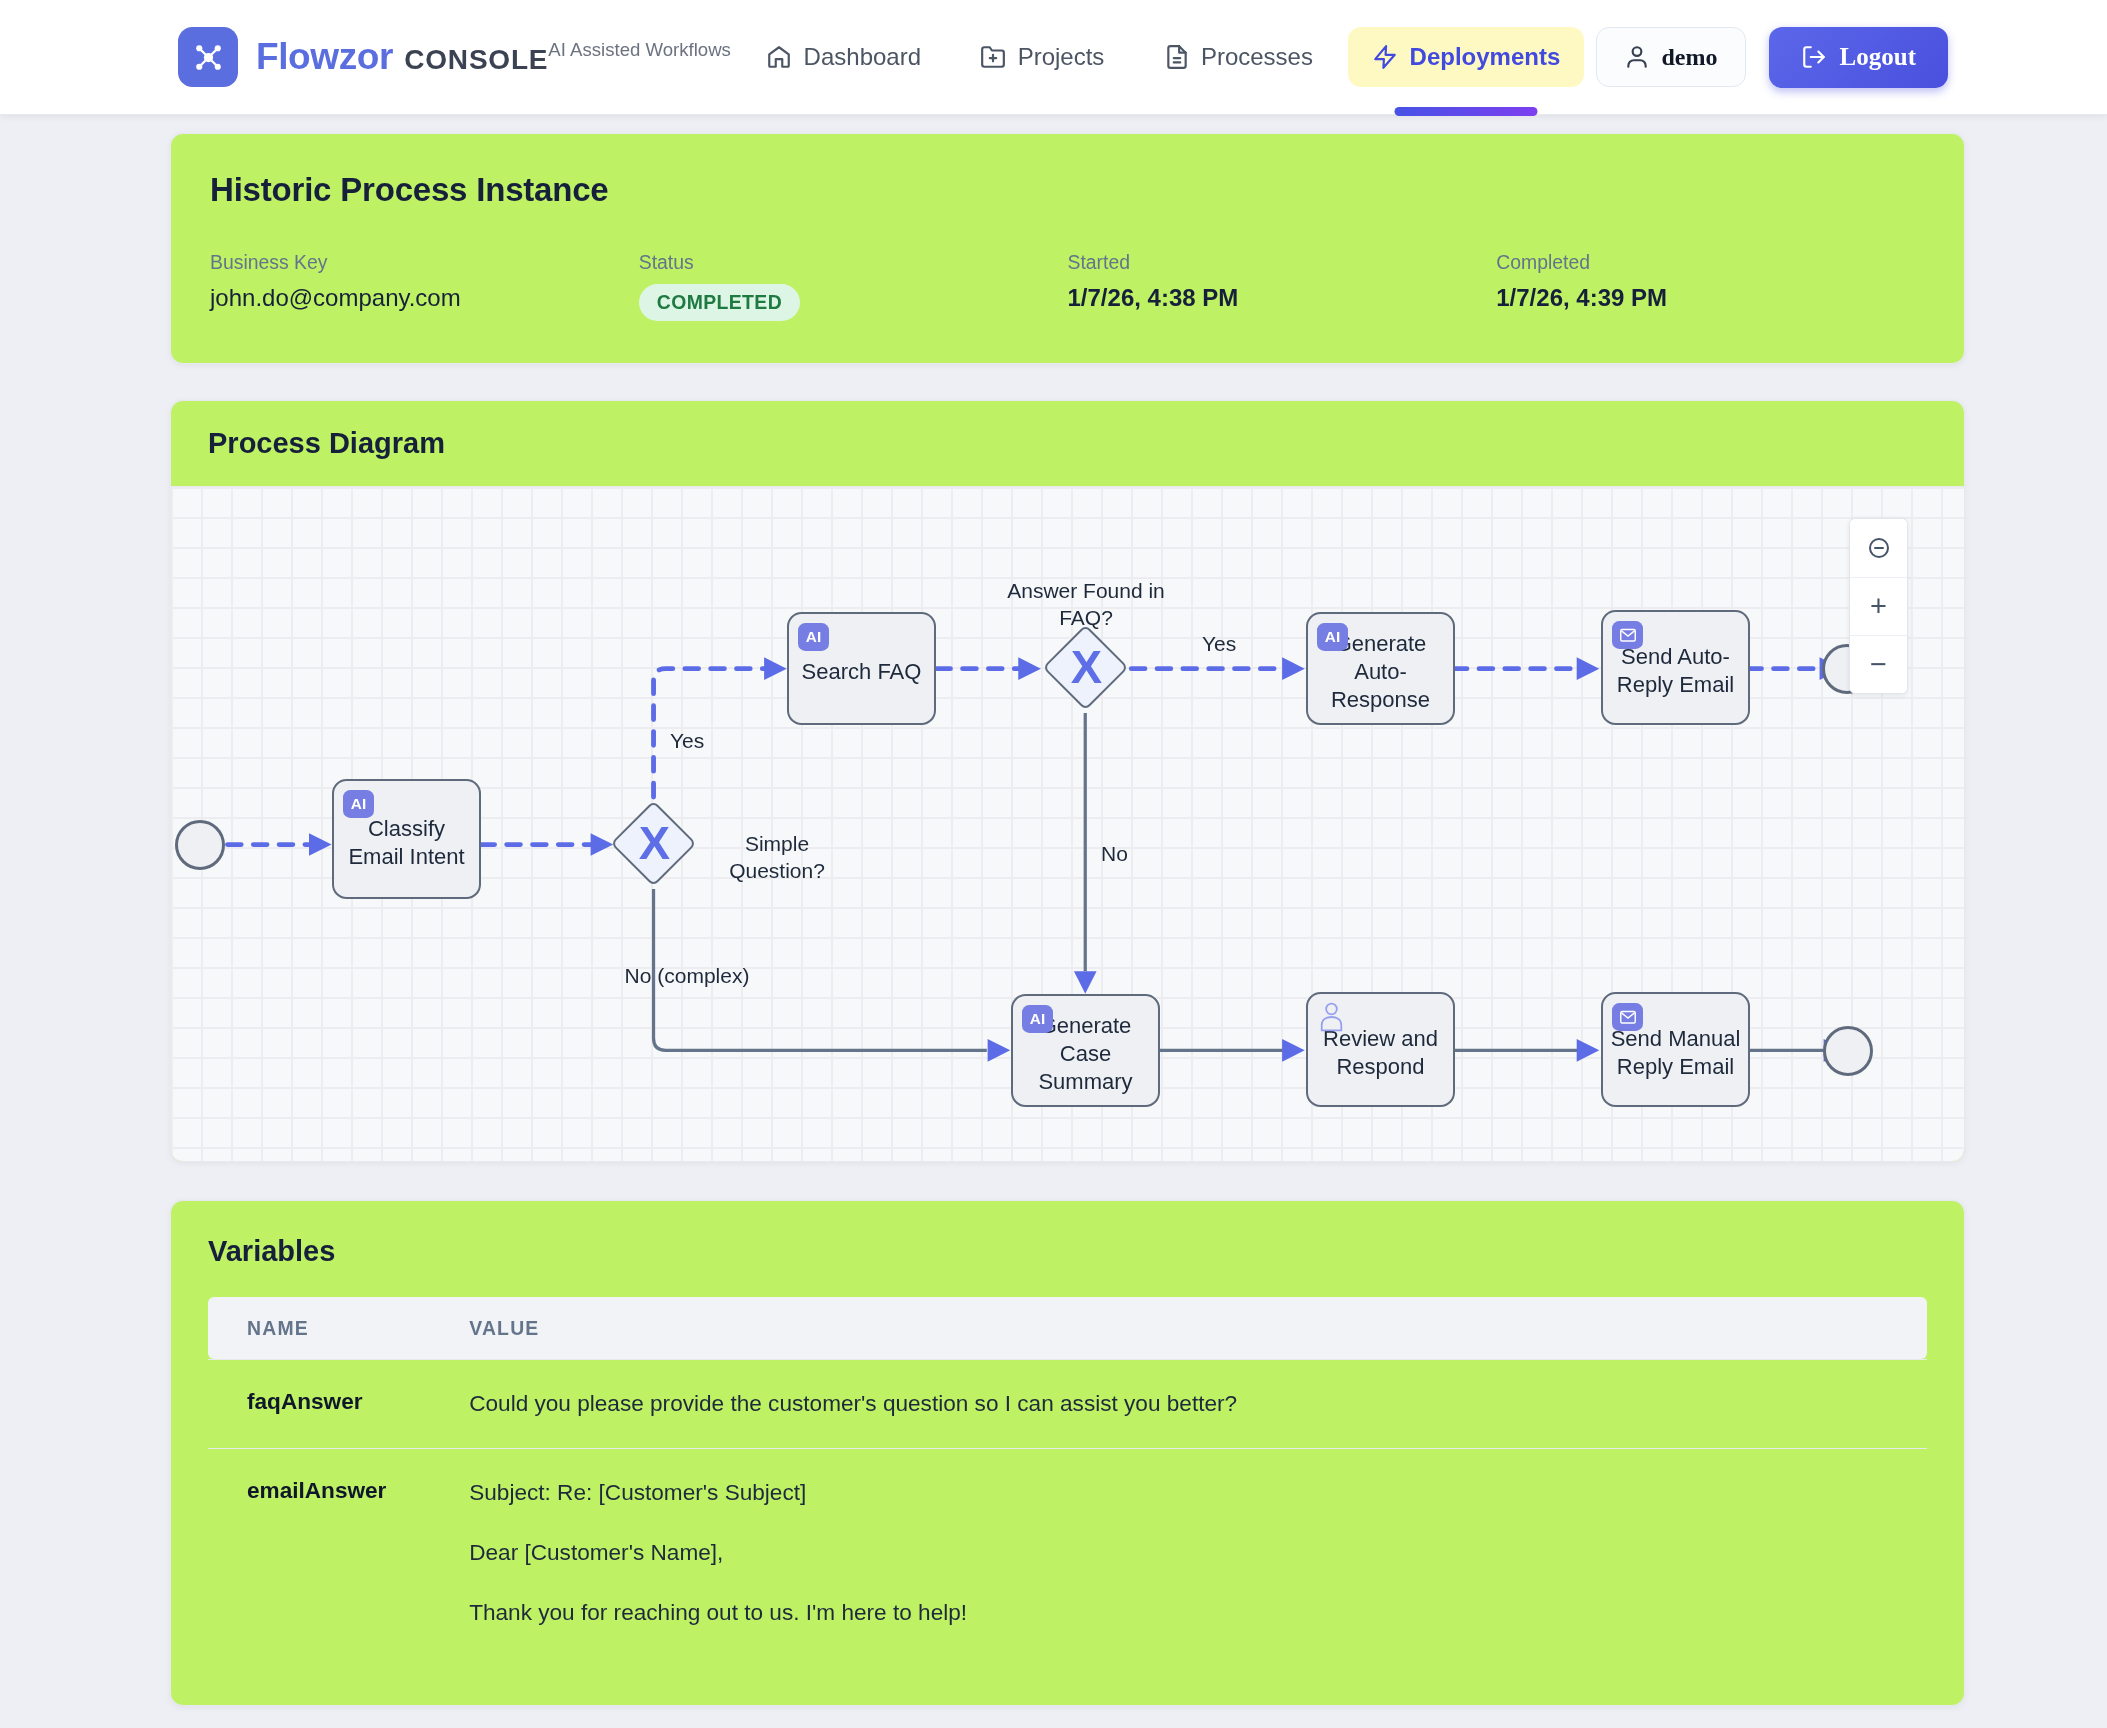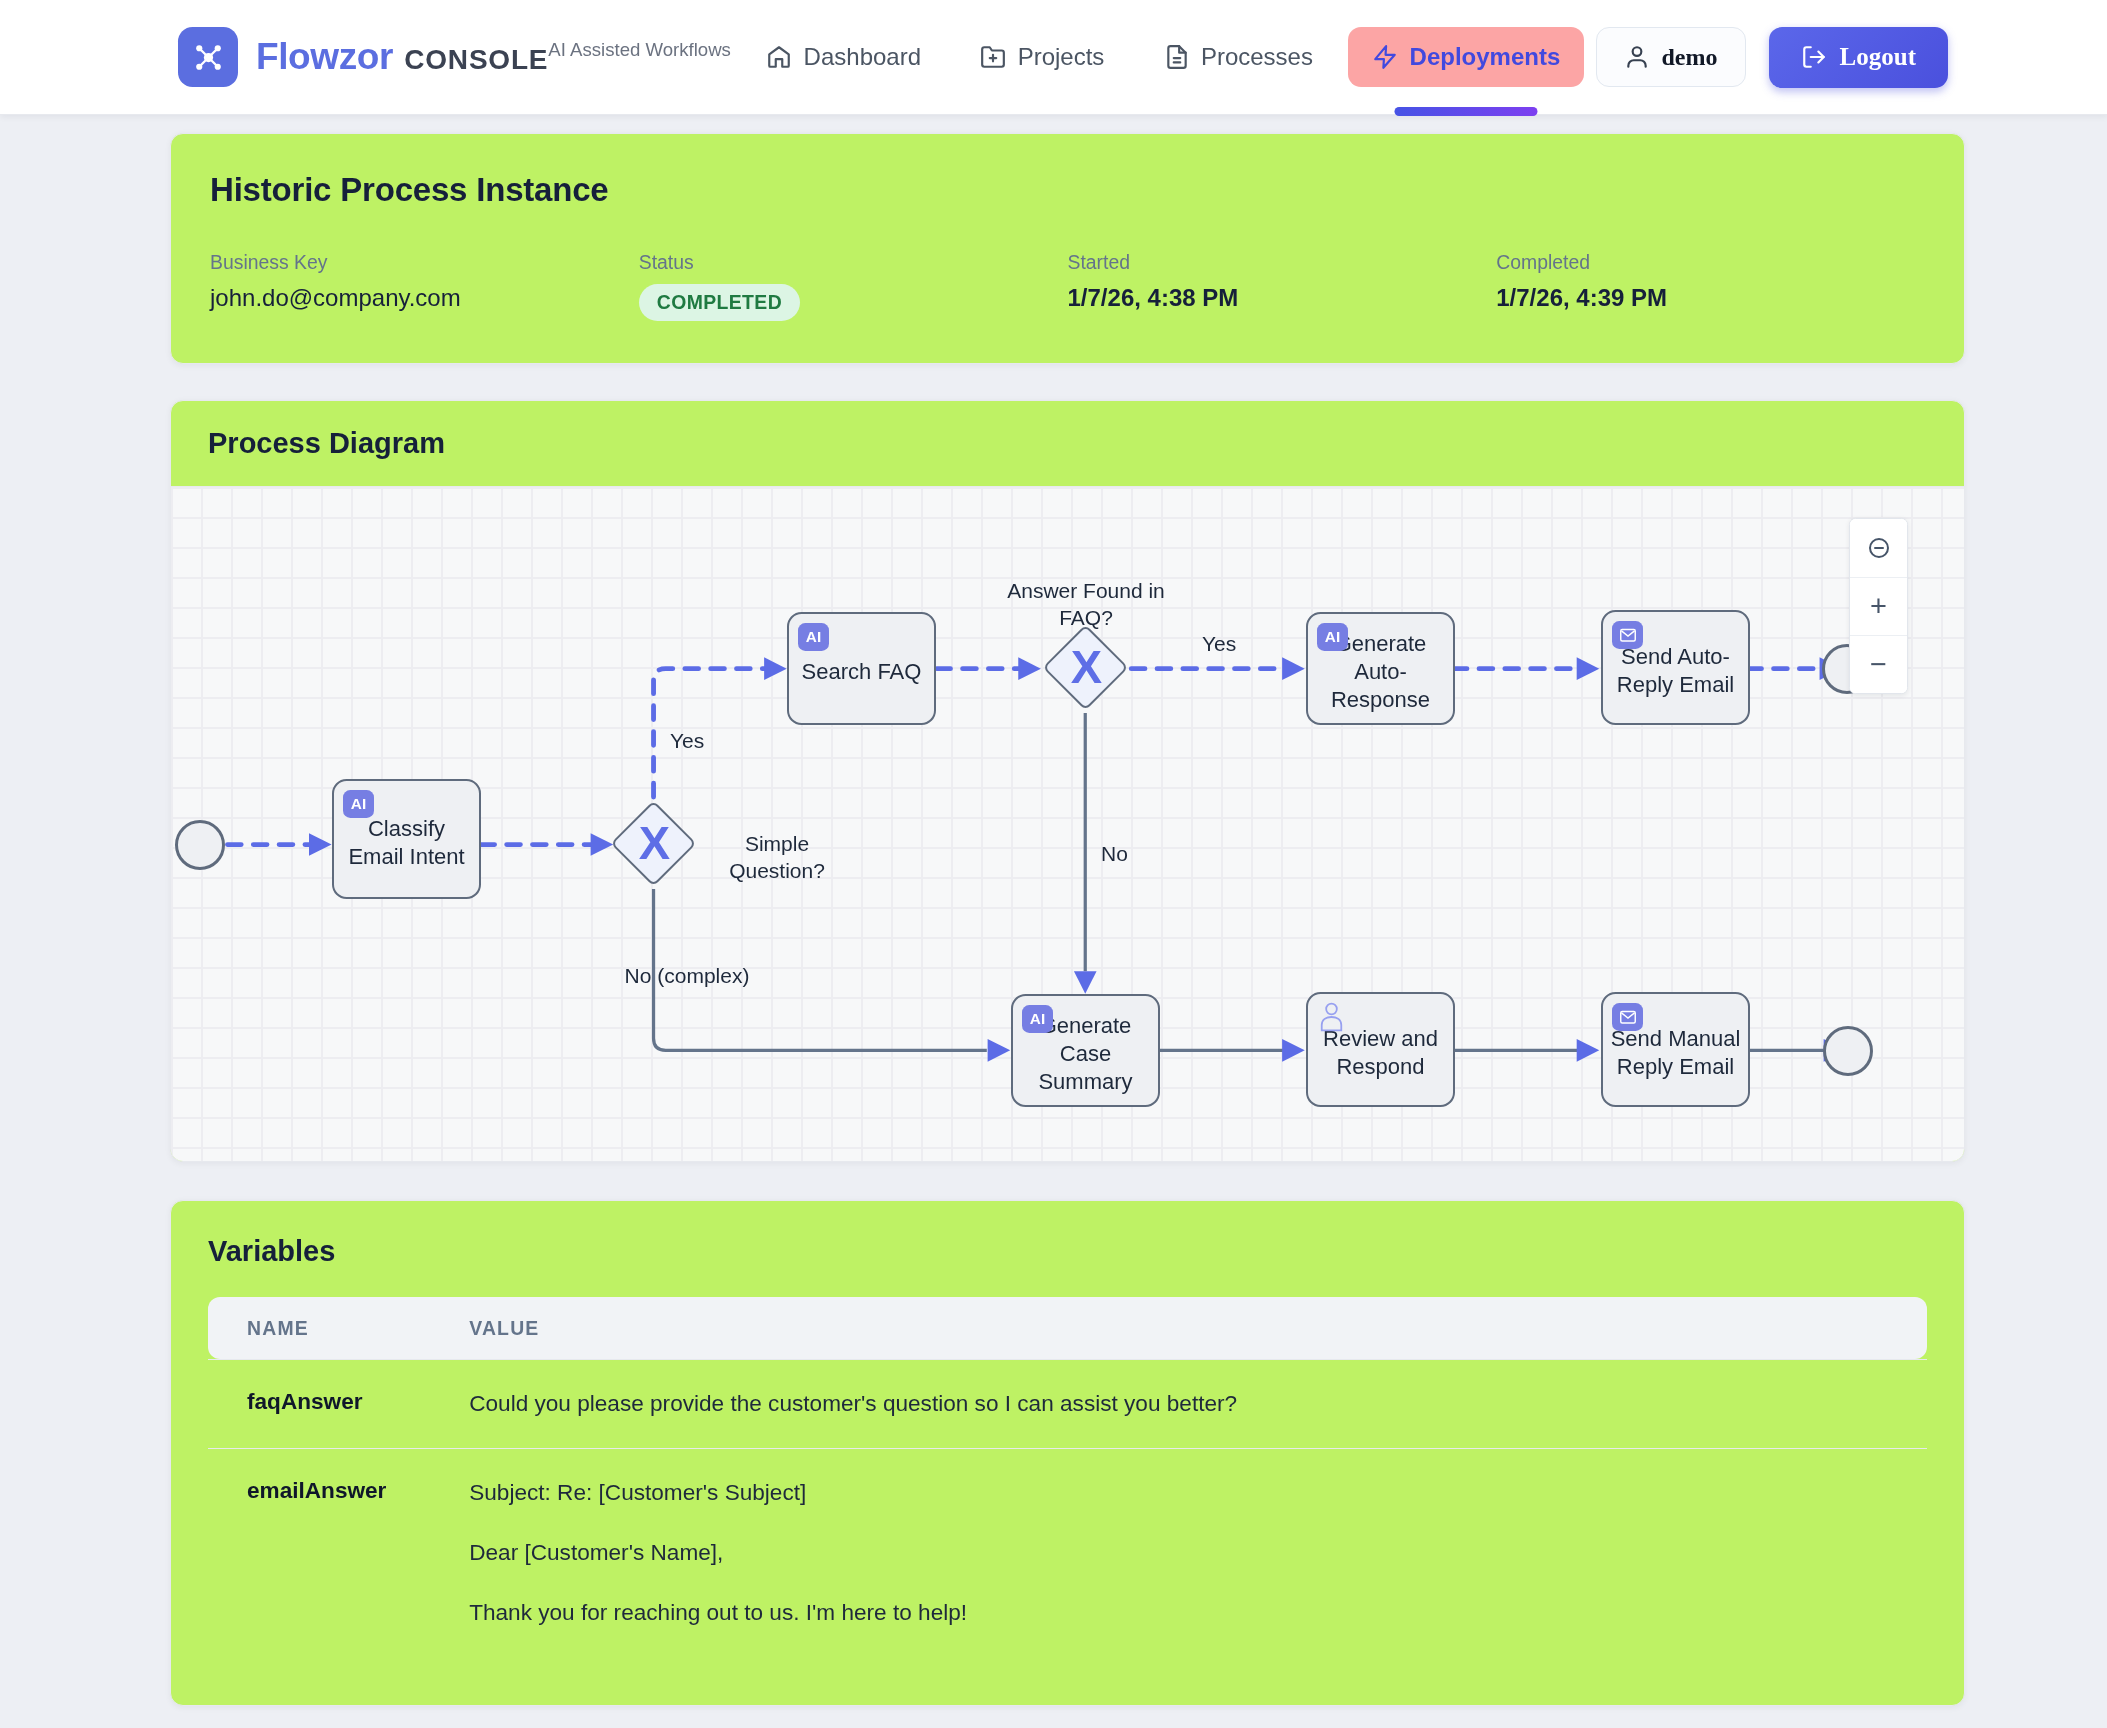--- a/index.html
+++ b/index.html
@@ -29,21 +29,21 @@
   .brand-name { font-size:37px; font-weight:700; color:#5b6ee0; letter-spacing:-0.4px; }
   .brand-suffix { font-size:28px; font-weight:700; color:#3b4252; letter-spacing:0.8px; }
   .brand-tagline { font-size:18.6px; color:#6b7280; margin-top:3.2px; }
   .main-nav { flex:1; display:flex; justify-content:center; align-items:center; gap:11.3px; height:100%; }
   .nav-item { position:relative; height:100%; display:flex; align-items:center; cursor:pointer; }
   .nav-pill {
     display:flex; align-items:center; gap:11.3px;
     padding:16px 24px; border-radius:13px;
     font-size:24px; color:#4b5563; font-weight:500;
   }
-  .nav-item.active .nav-pill { background:#fca5a5; color:#4149df; font-weight:700; }
+  .nav-item.active .nav-pill { background:#fef9c3; color:#4149df; font-weight:700; }
   .nav-icon { width:26px; height:26px; stroke:#4b5563; fill:none; stroke-width:2; stroke-linecap:round; stroke-linejoin:round; }
   .nav-item.active .nav-icon { stroke:#4149df; }
   .tab-indicator {
     position:absolute; bottom:-1.6px; left:50%; transform:translateX(-50%);
     width:143px; height:9px; border-radius:4.8px;
     background:linear-gradient(90deg,#4653e5,#7d3ff0);
   }
   .header-actions { display:flex; align-items:center; gap:22.6px;font-family:Liberation Serif, serif; }
   .user-button {
     display:flex; align-items:center; gap:11.3px;
@@ -135,21 +135,21 @@
   .zoom-btn {
     width:100%; height:58px; background:#ffffff; border:none; cursor:pointer;
     display:flex; align-items:center; justify-content:center;
     font-size:29px; color:#475569; font-family:inherit;
   }
   .zoom-btn + .zoom-btn { border-top:1.6px solid #eceff3; }
   
   .variables-card { margin-top:38px; padding:34px 37px 48px; }
   .var-table { margin-top:29px; width:100%; }
   .var-row { display:grid; grid-template-columns:258px 1fr; }
-  .var-row.head { background:#f1f3f6; border-radius:12px; }
+  .var-row.head { background:#f1f3f6; border-radius:6px; }
   .var-row.head .var-cell {
     padding:19.4px 0 19.4px 39px; font-size:19.4px; font-weight:700;
     color:#64748b; letter-spacing:1.2px;
   }
   .var-row.body { border-top:1.6px solid #e7e9ee; }
   .var-row.body .var-cell { padding:29px 0 29px 39px; }
   .var-cell.value { padding-left:3.2px !important; }
   .var-name { font-size:22.6px; font-weight:700; color:#0f172a; }
   .var-value { font-size:22.6px; color:#1e293b; line-height:30px; white-space:pre-line; }
 </style>

